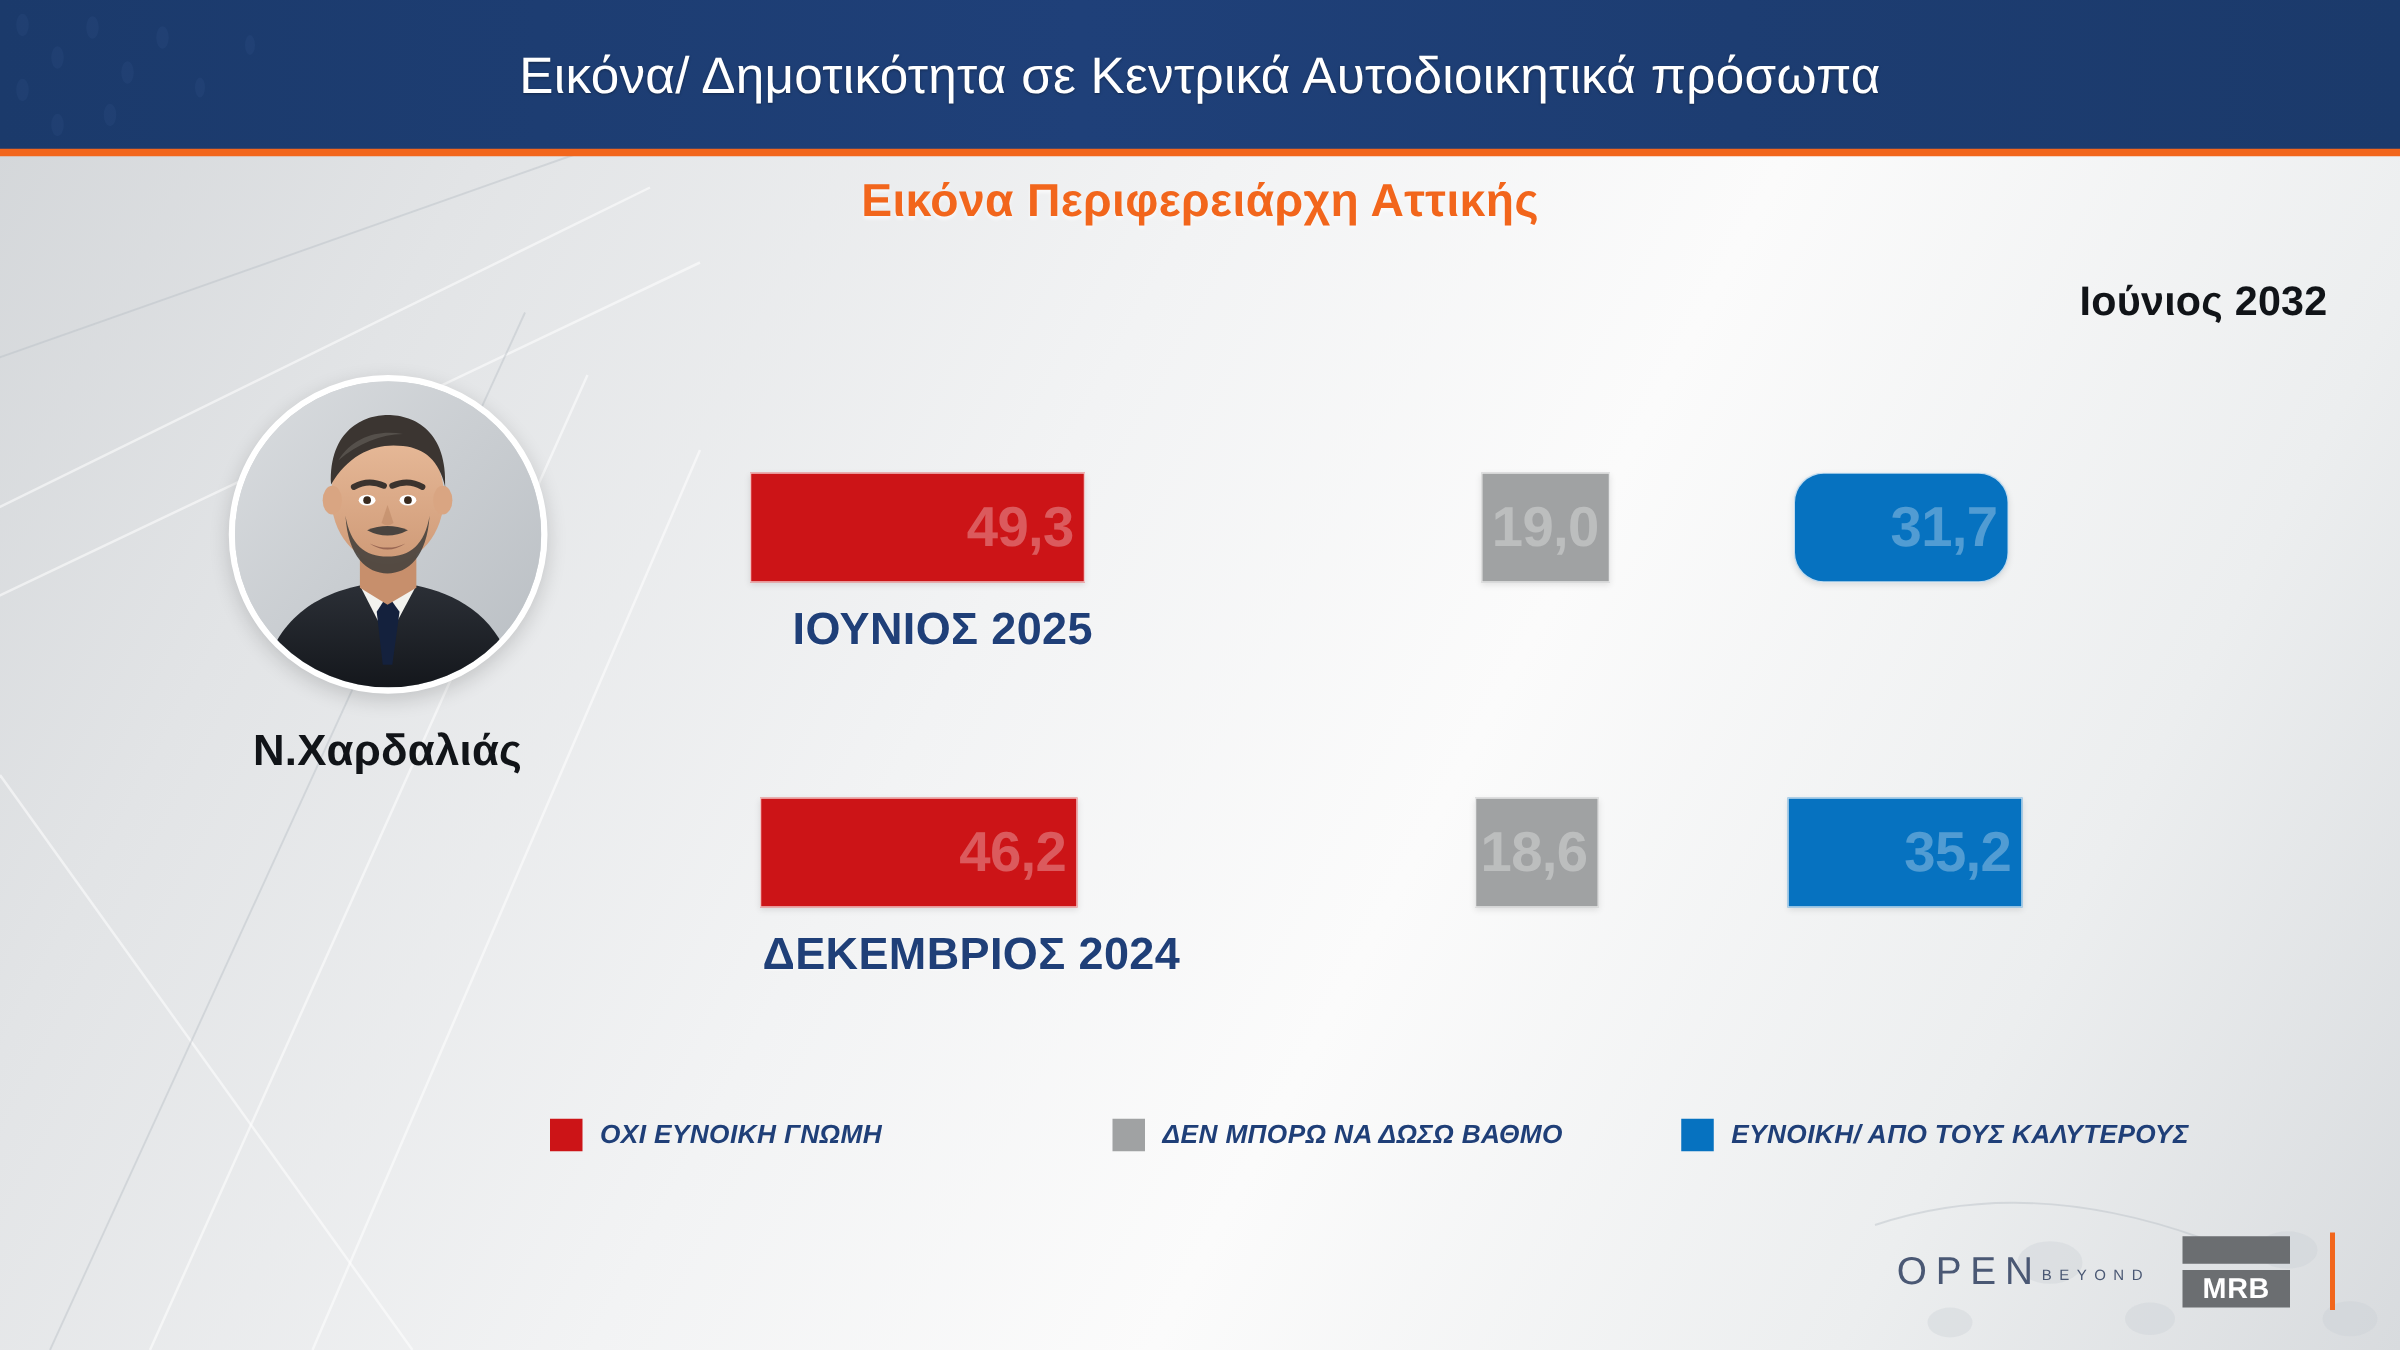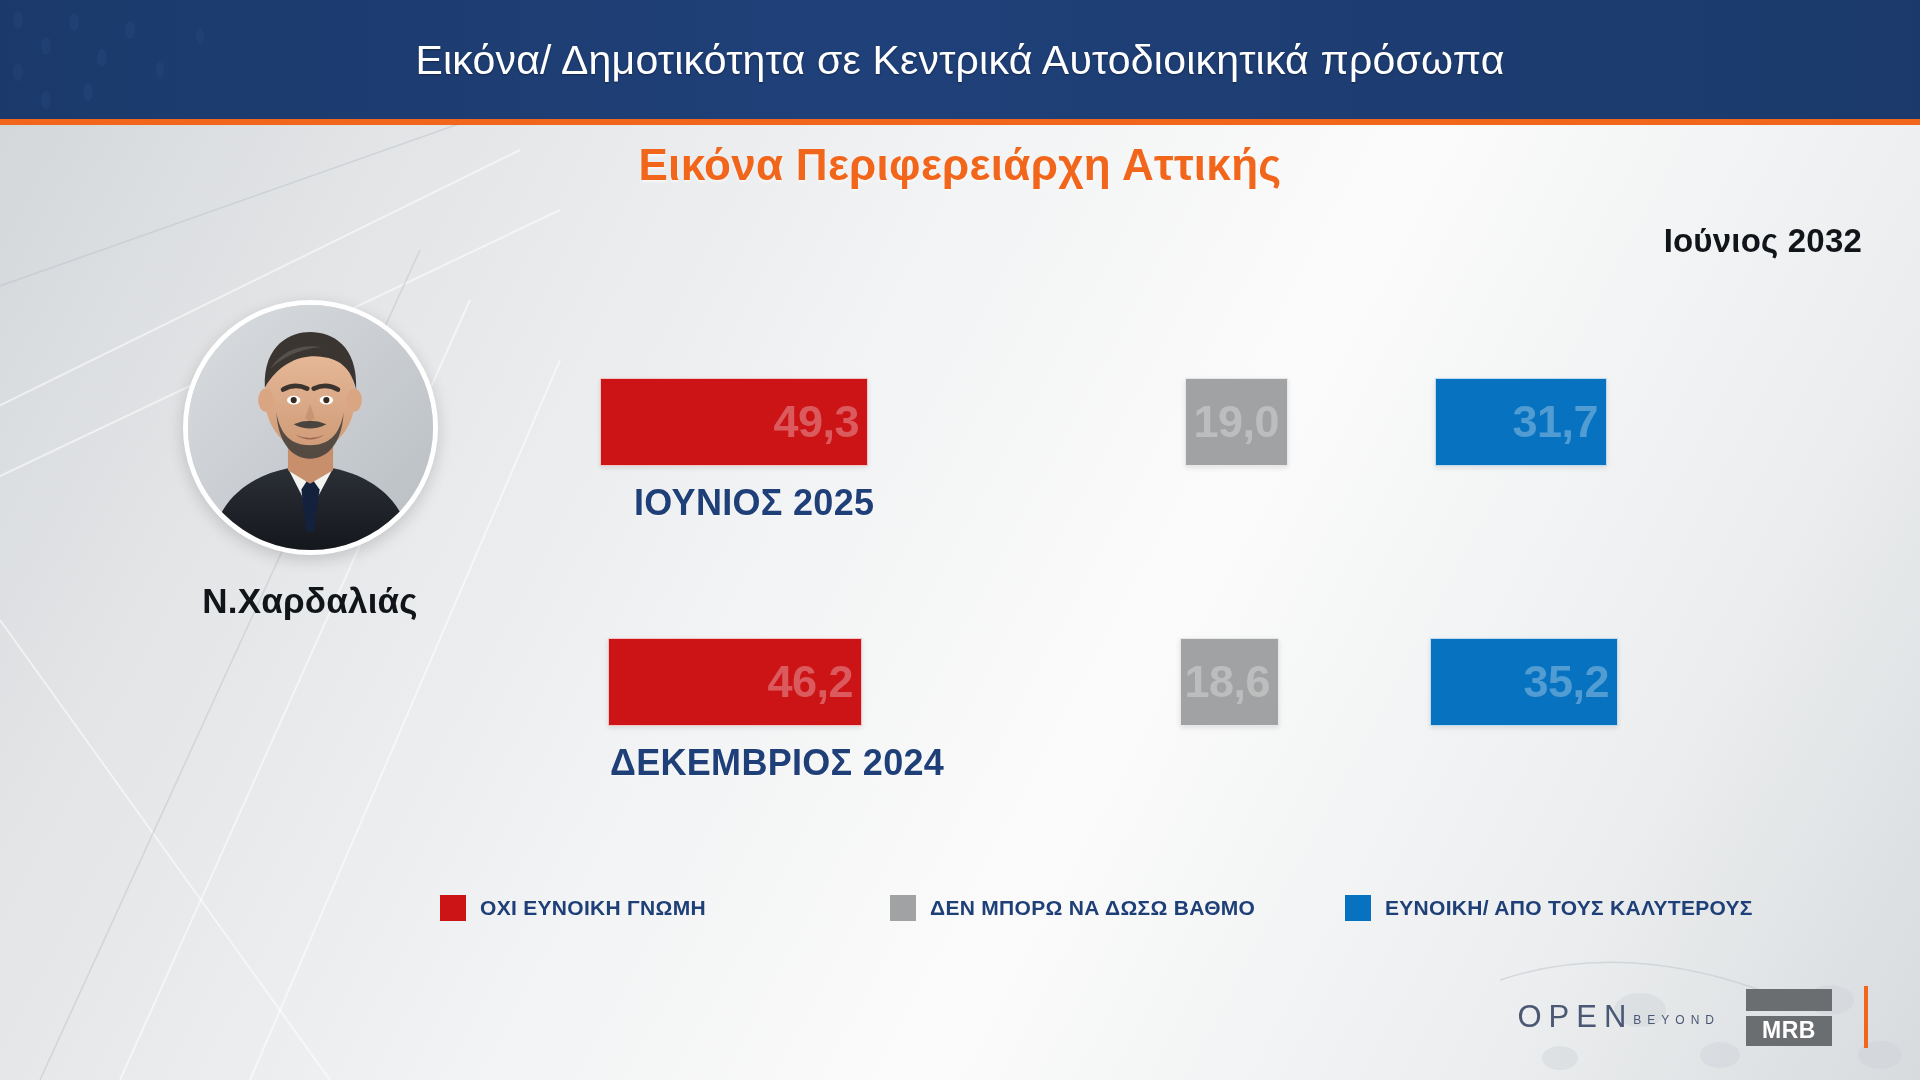--- a/index.html
+++ b/index.html
@@ -55,21 +55,21 @@
     background: #f2661c;
   }
 
   
   .subtitle {
     position: absolute;
     left: 0; top: 140px;
     width: 1920px;
     text-align: center;
     color: #f2661c;
-    font-size: 44px;
+    font-size: 37px;
     font-weight: bold;
     letter-spacing: .3px;
     text-shadow: 0 2px 3px rgba(255,255,255,.65);
   }
 
   
   .date-top-right {
     position: absolute;
     right: 58px; top: 222px;
     color: #111418;
@@ -145,20 +145,21 @@
     letter-spacing: .3px;
     text-shadow: 0 1px 2px rgba(255,255,255,.7);
   }
 
   
   .legend {
     position: absolute;
     left: 440px; top: 895px;
     width: 1400px;
     height: 40px;
+    font-style: italic;
   }
   .legend-item {
     position: absolute;
     top: 0;
     display: flex;
     align-items: center;
     gap: 14px;
     white-space: nowrap;
   }
   .legend-swatch { width: 26px; height: 26px; display:block; }
@@ -293,21 +294,21 @@
 
   <div class="chart">
 
     <div class="group g0">
       <div class="bar" style="left:40px; width:268px; background:#cc1417;">
         <span class="val">49,3</span>
       </div>
       <div class="bar" style="left:625px; width:103px; background:#a0a2a3;">
         <span class="val">19,0</span>
       </div>
-      <div class="bar" style="left:875px; width:172px; background:#0672c0;">
+      <div class="bar" style="left:875px; width:172px; background:#0672c0;border-radius:24px;">
         <span class="val">31,7</span>
       </div>
       <div class="group-label" style="left:74px;">ΙΟΥΝΙΟΣ 2025</div>
     </div>
 
     <div class="group g1">
       <div class="bar" style="left:48px; width:254px; background:#cc1417;">
         <span class="val">46,2</span>
       </div>
       <div class="bar" style="left:620px; width:99px; background:#a0a2a3;">

